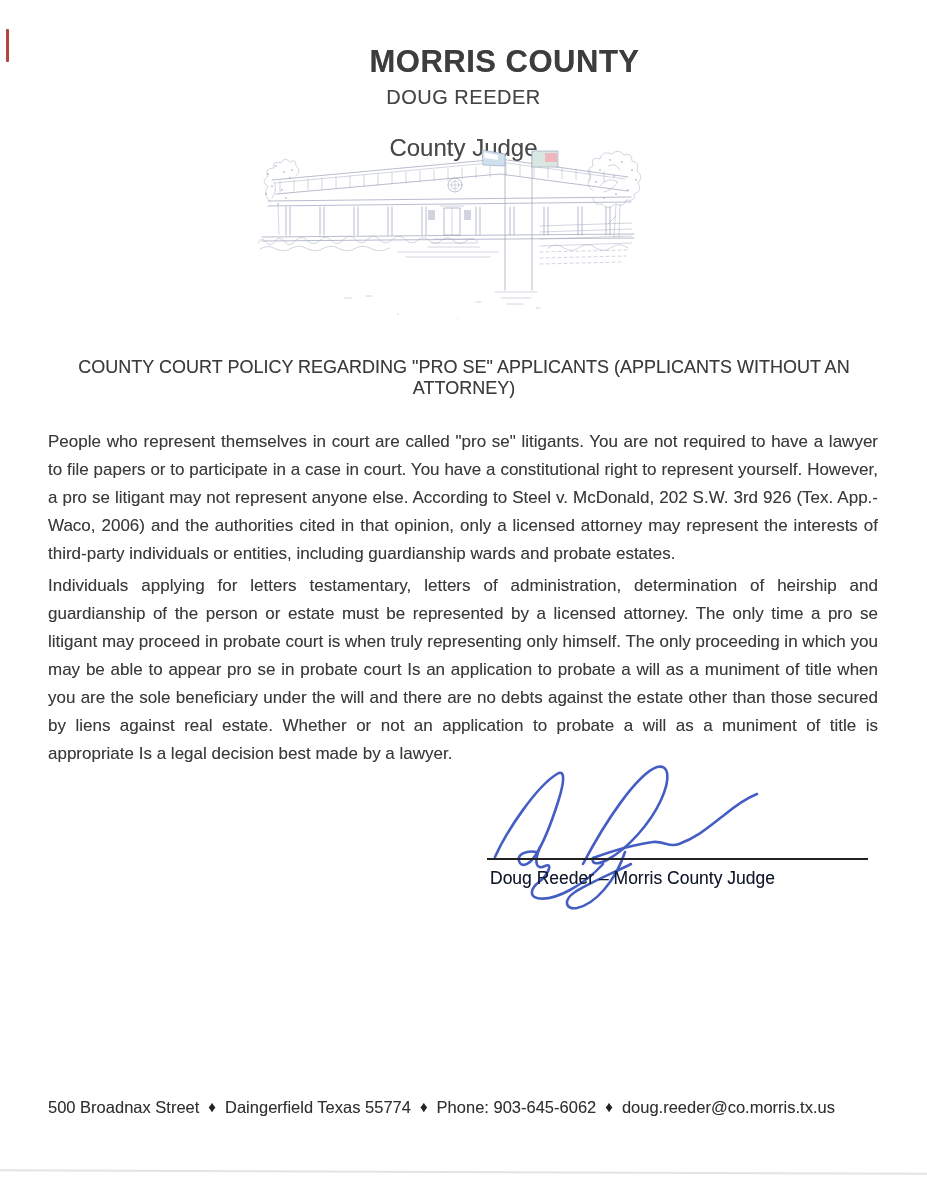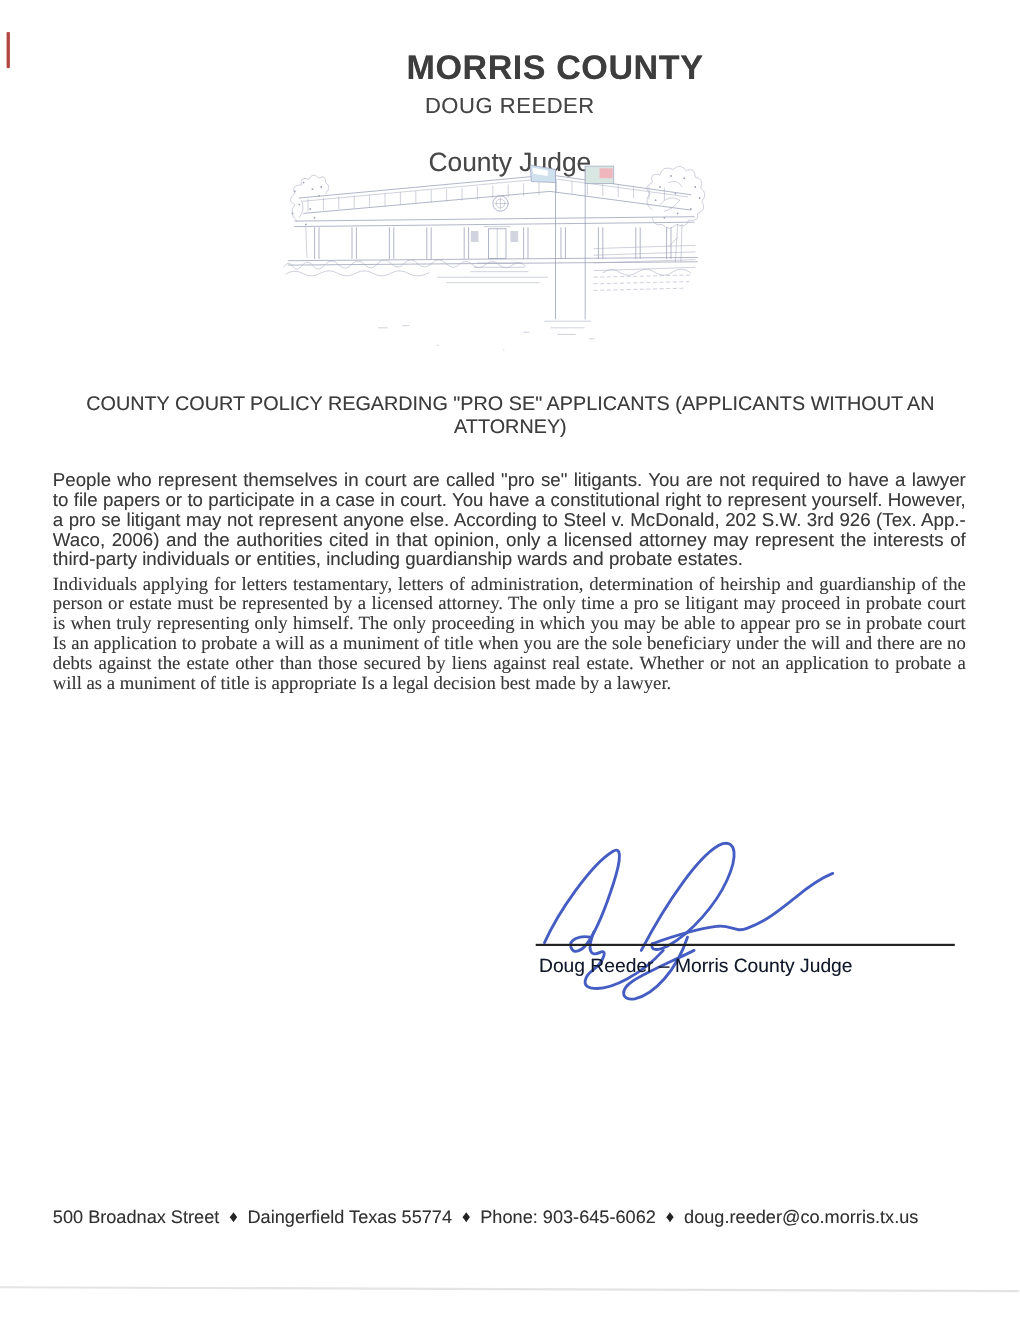--- a/index.html
+++ b/index.html
@@ -24,25 +24,25 @@
   .skd{fill:#9aa0b8;}
   
   .ptitle{
     position:absolute;left:74px;top:357px;width:780px;
     text-align:center;font-size:18px;line-height:21px;color:#3c3c3c;
     text-shadow:0 0 .4px rgba(50,50,50,.45);
   }
   
   .body-copy{position:absolute;left:48px;top:428px;width:830px;}
   .body-copy p{
-    margin:0 0 3.5px 0;font-size:17px;line-height:18px;
+    margin:0 0 3.5px 0;font-size:17px;line-height:28px;
     text-align:justify;color:#3a3a3a;
     text-shadow:0 0 .4px rgba(55,55,55,.4);
   }
-  .body-copy p+p{margin-top:2px;font-family:Liberation Serif, serif;}
+  .body-copy p+p{margin-top:2px;}
   
   .sig-svg{position:absolute;left:465px;top:752px;width:320px;height:160px;}
   .sig-line{position:absolute;left:487px;top:858px;width:381px;height:2px;background:#222;}
   .sig-name{position:absolute;left:490px;top:868px;font-size:17.5px;color:#0f172a;
     text-shadow:0 0 .4px rgba(50,50,50,.4);}
   
   .footer{position:absolute;left:48px;top:1098px;width:850px;font-size:16.5px;color:#313131;
     text-shadow:0 0 .4px rgba(55,55,55,.35);}
   .footer .sep{font-size:15px;color:#232323;margin:0 9px;position:relative;top:-1px;}
   

